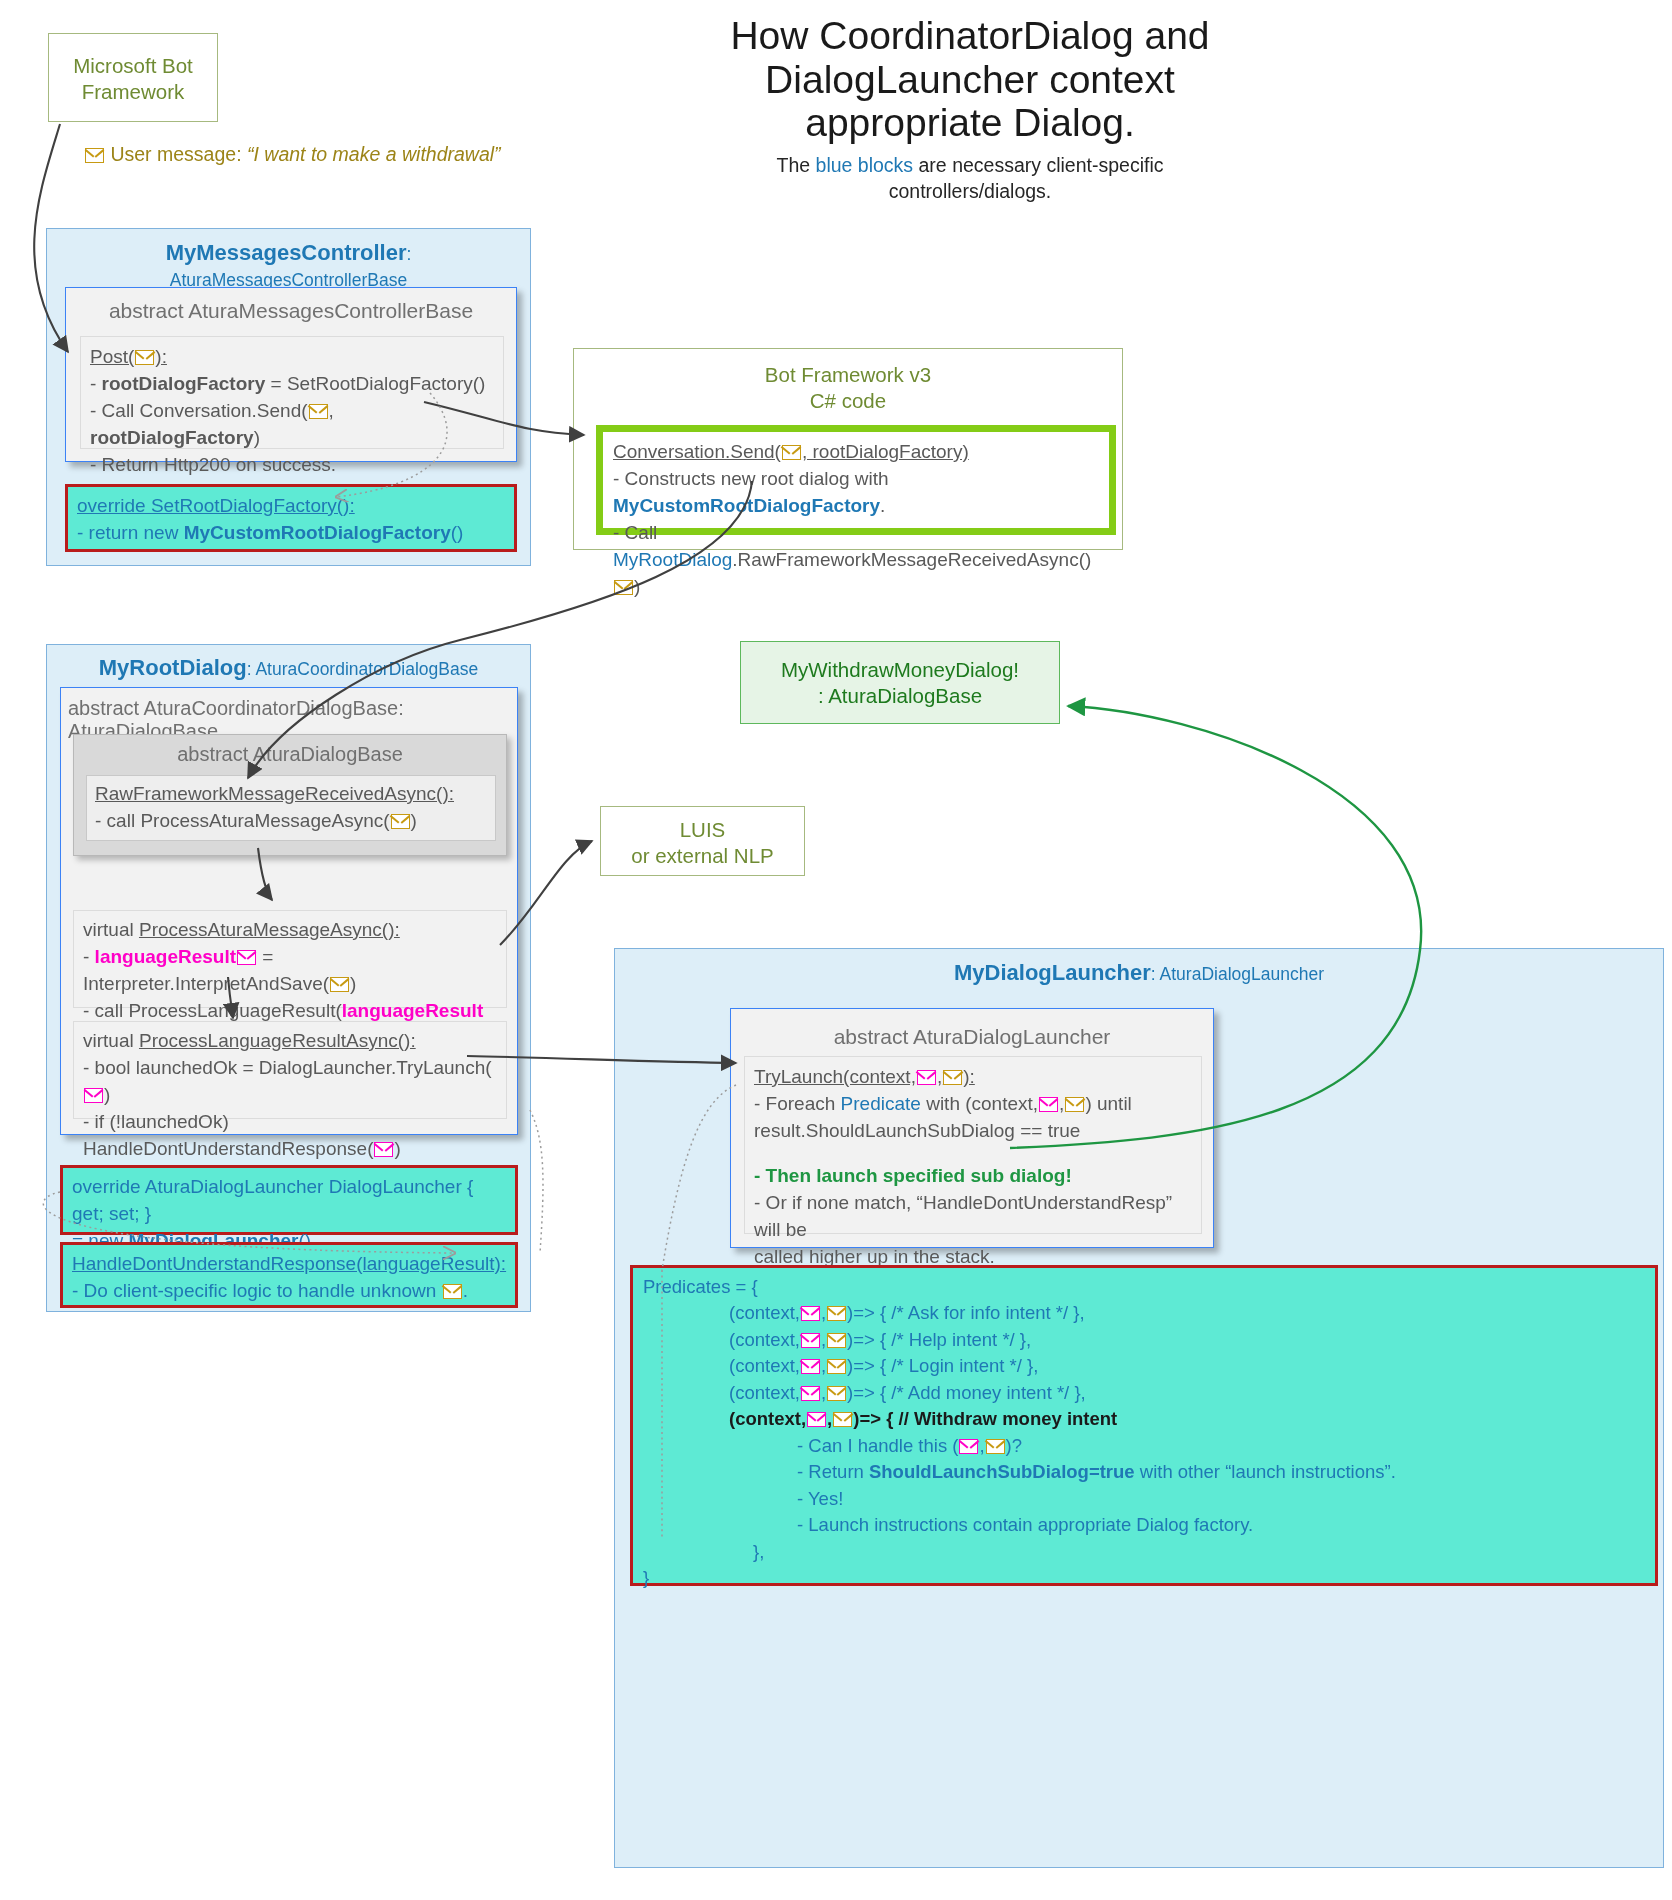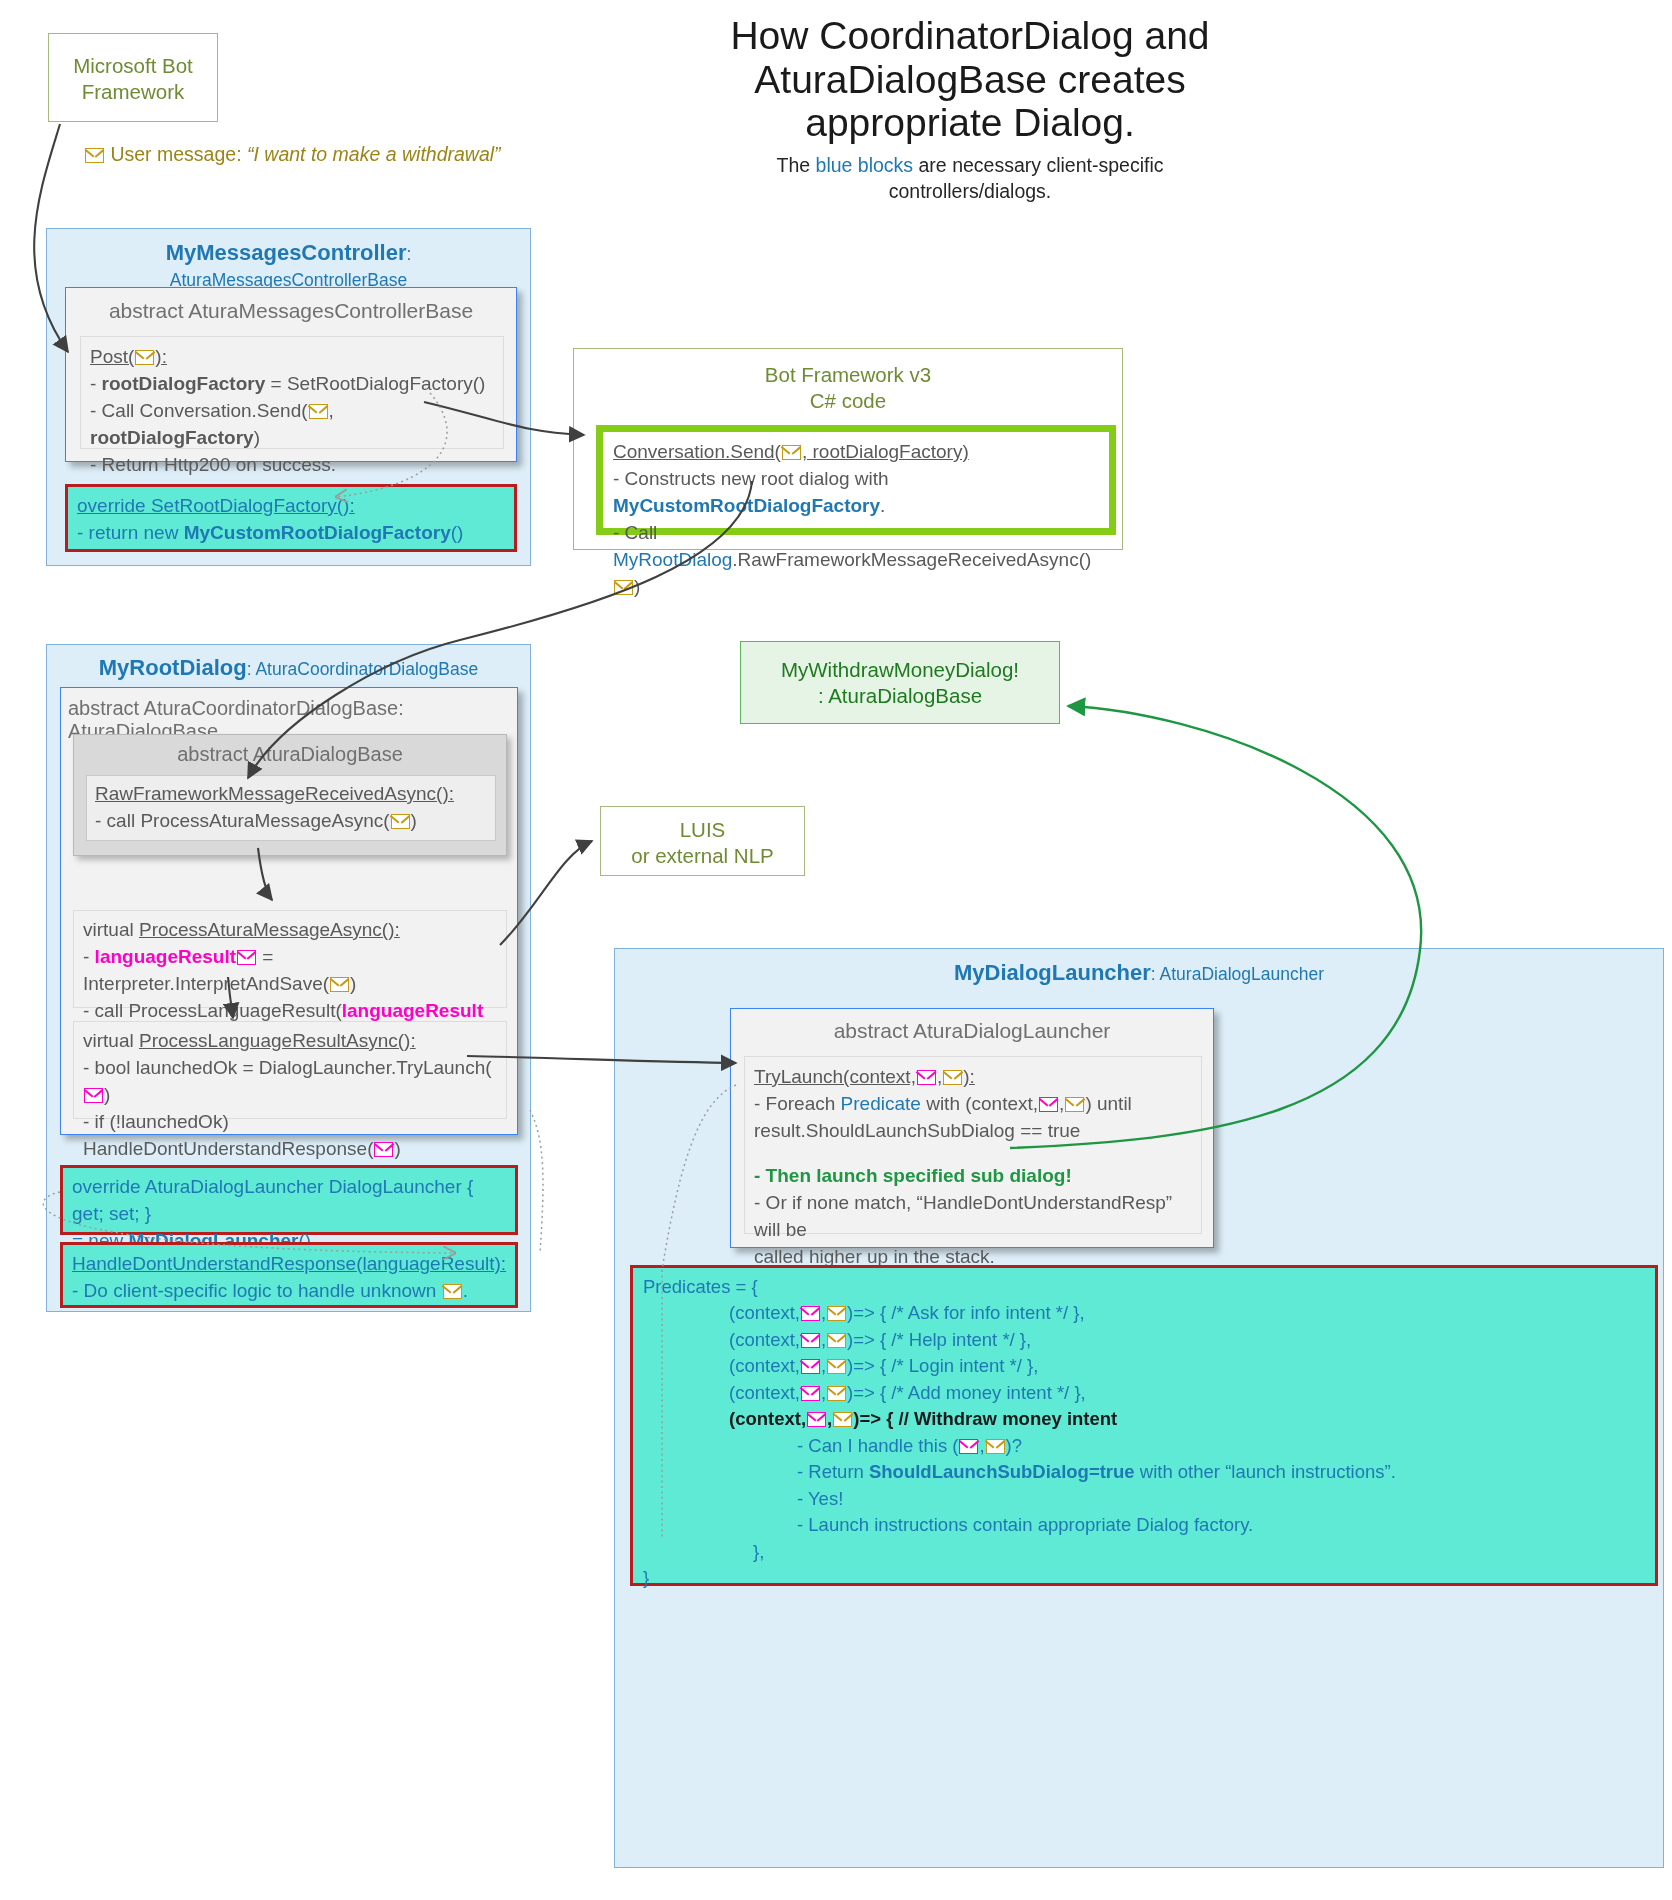--- a/index.html
+++ b/index.html
@@ -49,21 +49,21 @@
   .ln{fill:none;stroke:#404040;stroke-width:2.1;}
   .ln-dot{fill:none;stroke:#9c9c9c;stroke-width:1.5;stroke-dasharray:2 3.4;}
   .ln-green{fill:none;stroke:#1e9642;stroke-width:2.4;}
 </style>
 </head>
 <body>
 
 <div class="abs" style="left:690px;top:14px;width:560px;">
   <div id="page-title">
     <div>How CoordinatorDialog and</div>
-    <div>AturaDialogBase creates</div>
+    <div>DialogLauncher context</div>
     <div>appropriate Dialog.</div>
   </div>
   <div id="page-sub" style="margin-top:8px;">
     <span>The </span><span class="blue">blue blocks</span><span> are necessary client-specific</span>
     <div>controllers/dialogs.</div>
   </div>
 </div>
 
 <div class="abs green-box" style="left:48px;top:33px;width:170px;height:89px;">
   <div class="center ttl" style="padding-top:19px;">
@@ -180,21 +180,21 @@
   </div>
 </div>
 
 <div class="abs blue-box" style="left:614px;top:948px;width:1050px;height:920px;">
   <div class="center" style="padding-top:11px;font-size:22px;">
     <span class="blue b">MyDialogLauncher</span><span class="blue" style="font-size:17.5px;">: AturaDialogLauncher</span>
   </div>
 </div>
 
 <div class="abs gray-box" style="left:730px;top:1008px;width:484px;height:240px;">
-  <div class="center" style="padding-top:10px;font-size:21px;color:#707070;">abstract AturaDialogLauncher</div>
+  <div class="center" style="padding-top:16px;font-size:21px;color:#707070;">abstract AturaDialogLauncher</div>
   <div class="abs inner-white" style="left:13px;top:47px;width:458px;height:178px;">
     <div class="code" style="padding:7px 9px;">
       <div class="u"><span>TryLaunch(context,</span><span class="env pink"></span>,<span class="env"></span><span>):</span></div>
       <div><span>- Foreach </span><span class="blue">Predicate</span><span> with (context,</span><span class="env pink"></span>,<span class="env"></span><span>) until</span></div>
       <div>result.ShouldLaunchSubDialog == true</div>
       <div style="height:18px;"></div>
       <div class="green b">- Then launch specified sub dialog!</div>
       <div>- Or if none match, “HandleDontUnderstandResp” will be</div>
       <div>called higher up in the stack.</div>
     </div>

